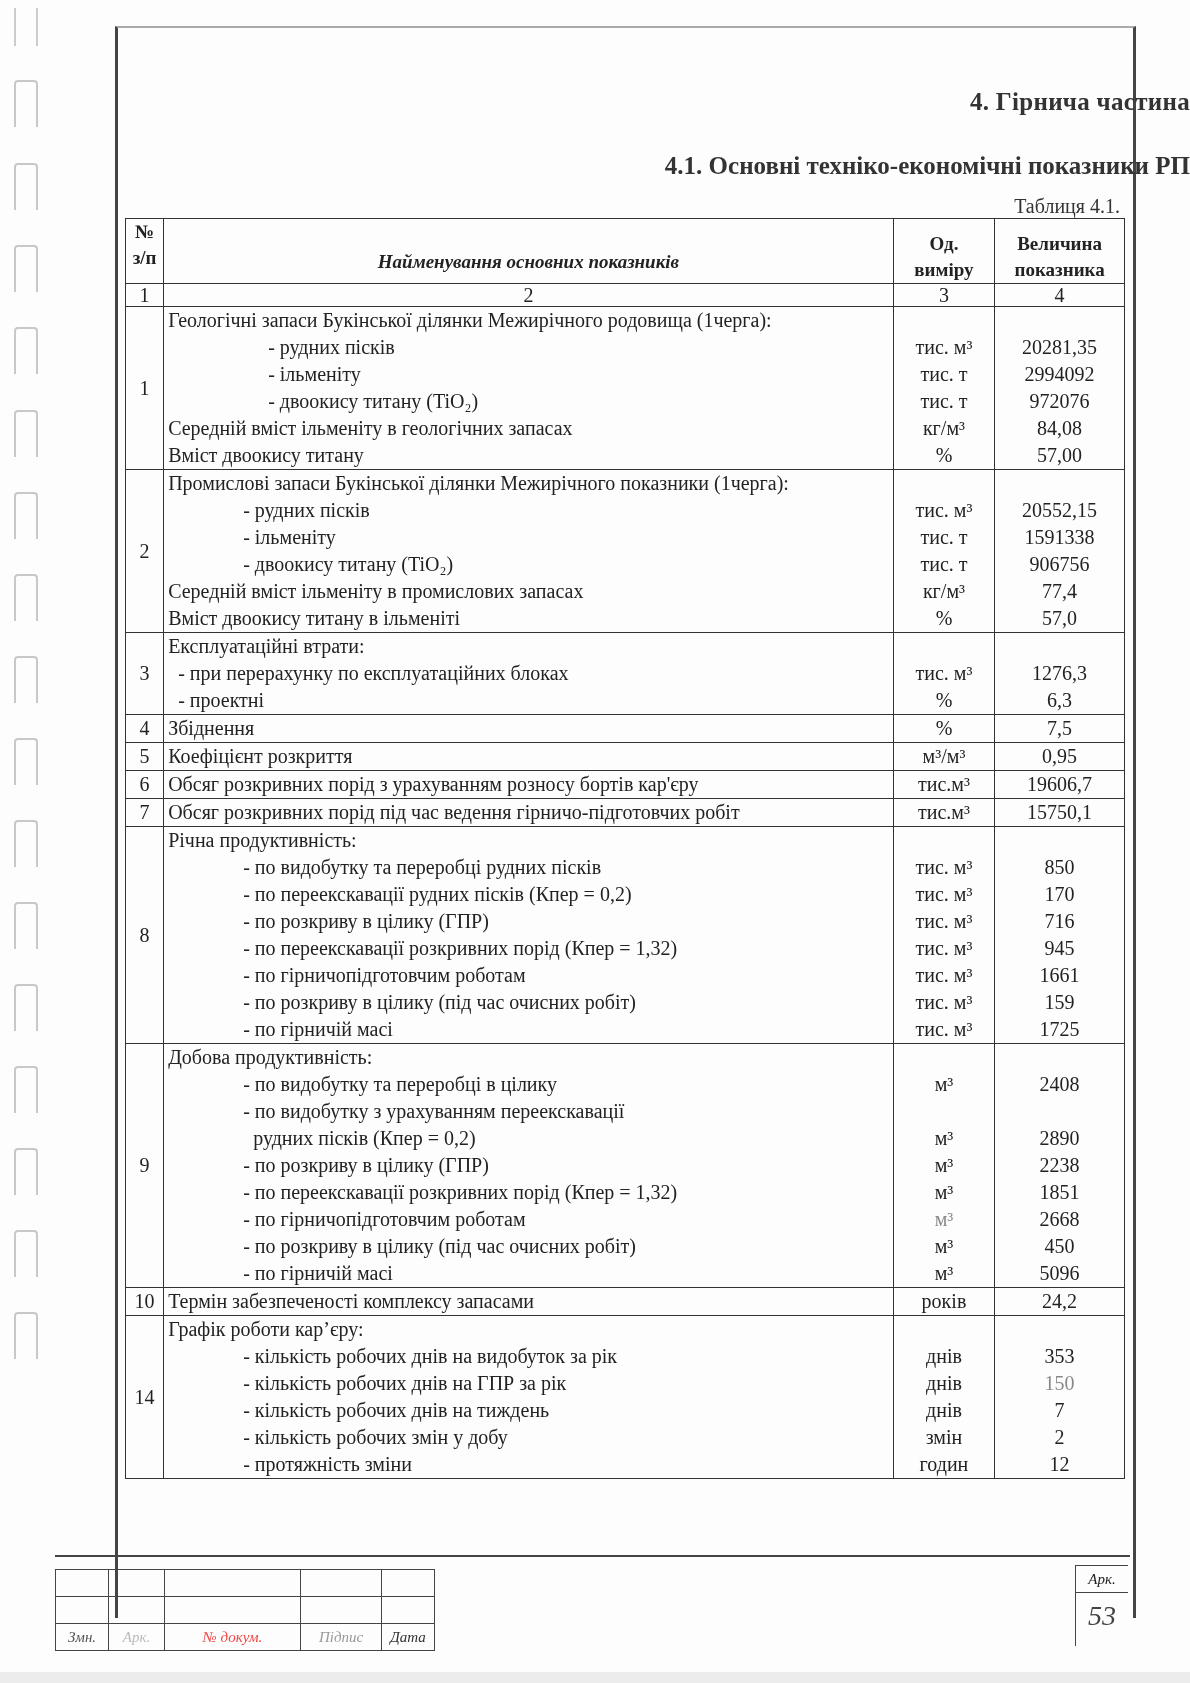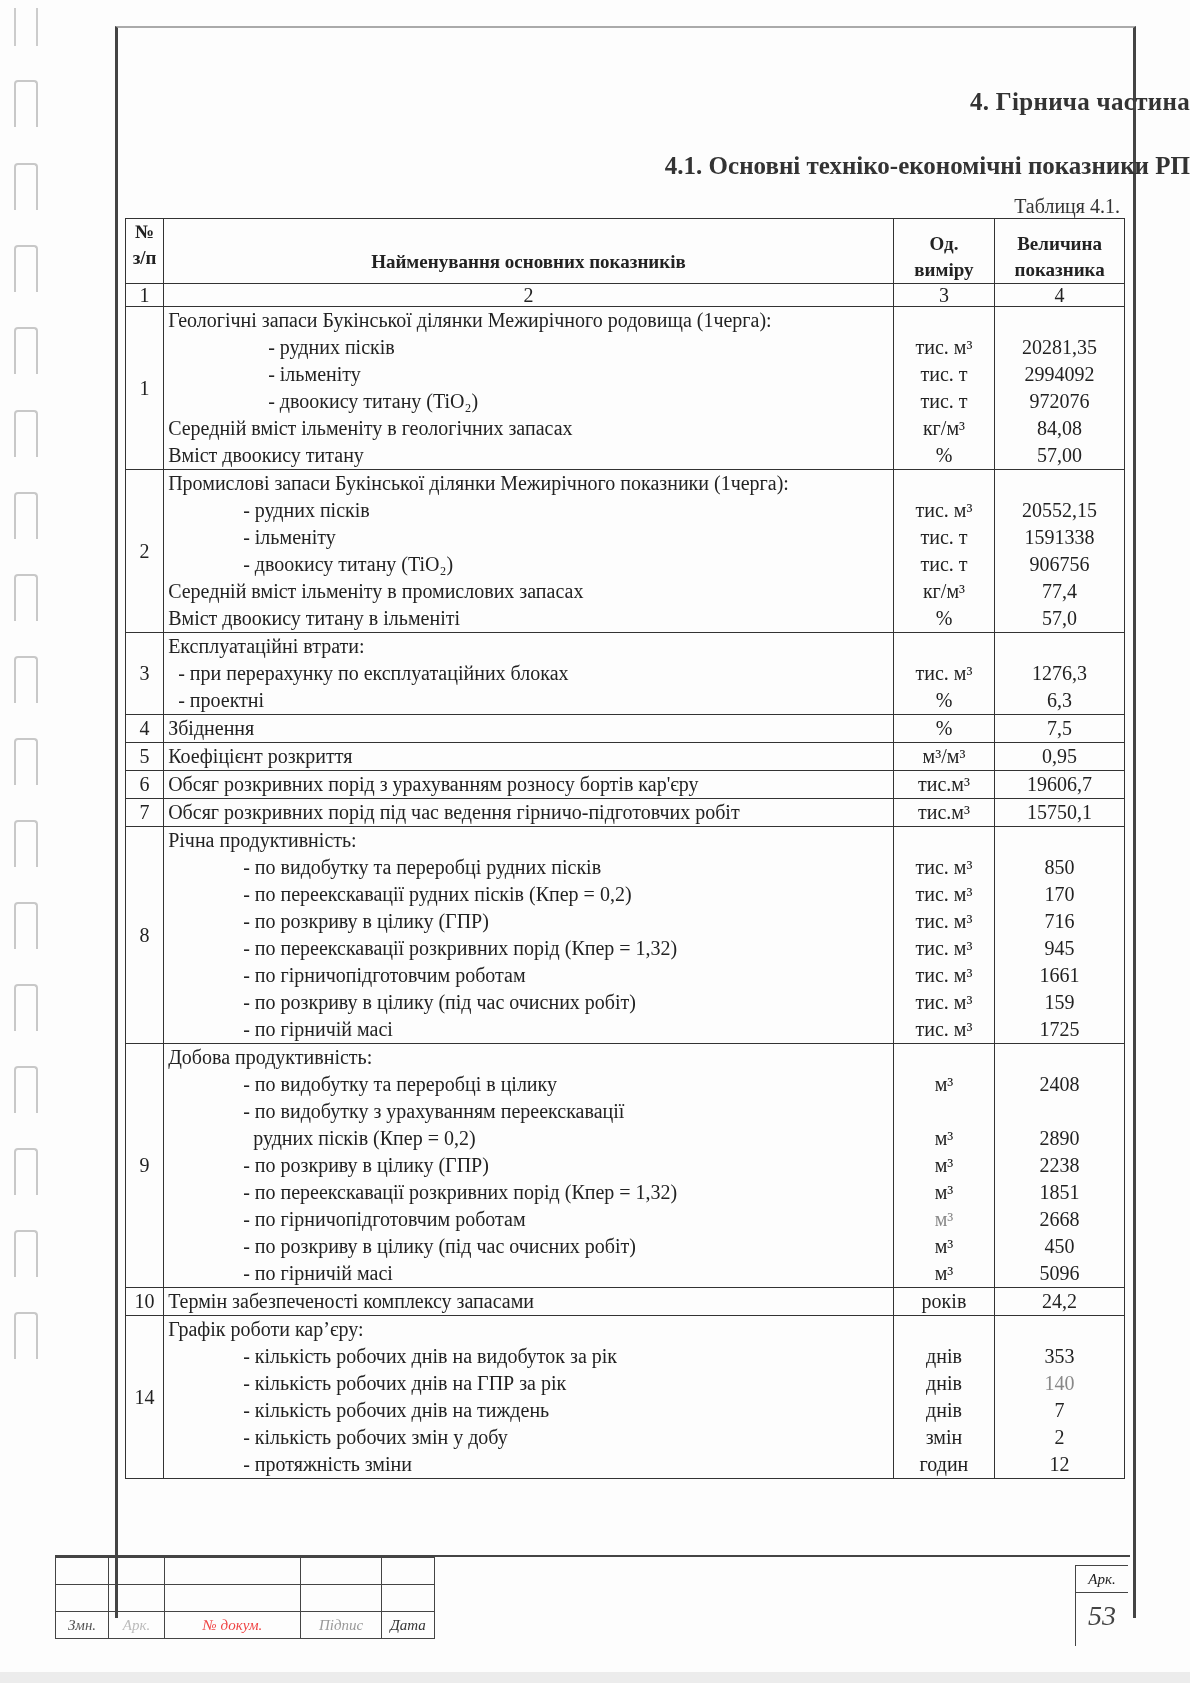--- a/index.html
+++ b/index.html
@@ -16,35 +16,35 @@
   .title { position: absolute; left: 0; width: 1190px; text-align: right; font-weight: bold; color: #333; }
   .t1 { top: 88px; font-size: 25px; letter-spacing: 0.3px; }
   .t2 { top: 152px; font-size: 25px; }
   .table-caption { position: absolute; top: 195px; right: 70px; font-size: 20px; color: #333; }
   table.main {
     position: absolute; left: 125px; top: 218px; width: 1000px;
     border-collapse: collapse; font-size: 20px; line-height: 27px;
   }
   table.main td, table.main th { border: 1.5px solid #333; padding: 0 4px; vertical-align: middle; }
   table.main th { font-weight: bold; font-size: 19px; line-height: 26px; }
-  th.name { font-weight: bold; font-size: 20px; }
+  th.name { font-style: italic; font-weight: bold; font-size: 20px; }
   .c-no { width: 26px; text-align: center; }
   .c-name { width: 660px; }
   .c-unit { width: 84px; text-align: center; white-space: nowrap; }
   .c-val { width: 110px; text-align: center; }
   .num-row td { text-align: center; line-height: 22px; }
   .indent1 { padding-left: 100px; display: block; }
   .indent2 { padding-left: 75px; display: block; }
   .indent3 { padding-left: 10px; display: block; }
   .line { display: block; }
   .unit-stack .line, .val-stack .line { line-height: 27px; }
   .gap { display: block; height: 27px; }
   .faded { color: #888; }
   .stamp { position: absolute; left: 55px; top: 1555px; width: 1075px; height: 95px; border-top: 2.5px solid #444; }
-  .stamp-grid { position: absolute; left: 0; top: 0; border-collapse: collapse; }
+  .stamp-grid { position: absolute; left: 0; top: 12px; border-collapse: collapse; }
   .stamp-grid td { border: 1.5px solid #444; height: 26px; font-size: 15px; font-style: italic; color: #555; text-align: center; padding: 0; }
   .org { position: absolute; left: 520px; top: 44px; font-size: 22px; font-style: italic; color: #333; }
   .sheet-box { position: absolute; right: 2px; top: 8px; width: 52px; height: 80px; border-left: 1.5px solid #444; border-top: 1.5px solid #444; }
   .sheet-label { display: block; height: 26px; border-bottom: 1.5px solid #444; text-align: center; font-size: 15px; font-style: italic; line-height: 26px; }
   .sheet-num { display: block; text-align: center; font-size: 28px; font-style: italic; line-height: 46px; color: #444; }
   .bottom-shadow { position: absolute; left: 0; top: 1672px; width: 1190px; height: 11px; background: #ececec; }
 </style>
 </head>
 <body>
 
@@ -288,21 +288,21 @@
         <span class="gap"></span>
         <span class="line">днів</span>
         <span class="line">днів</span>
         <span class="line">днів</span>
         <span class="line">змін</span>
         <span class="line">годин</span>
       </td>
       <td class="c-val val-stack">
         <span class="gap"></span>
         <span class="line">353</span>
-        <span class="line faded">140</span>
+        <span class="line faded">150</span>
         <span class="line">7</span>
         <span class="line">2</span>
         <span class="line">12</span>
       </td>
     </tr>
   </tbody>
 </table>
 
 <div class="stamp">
   <table class="stamp-grid">

